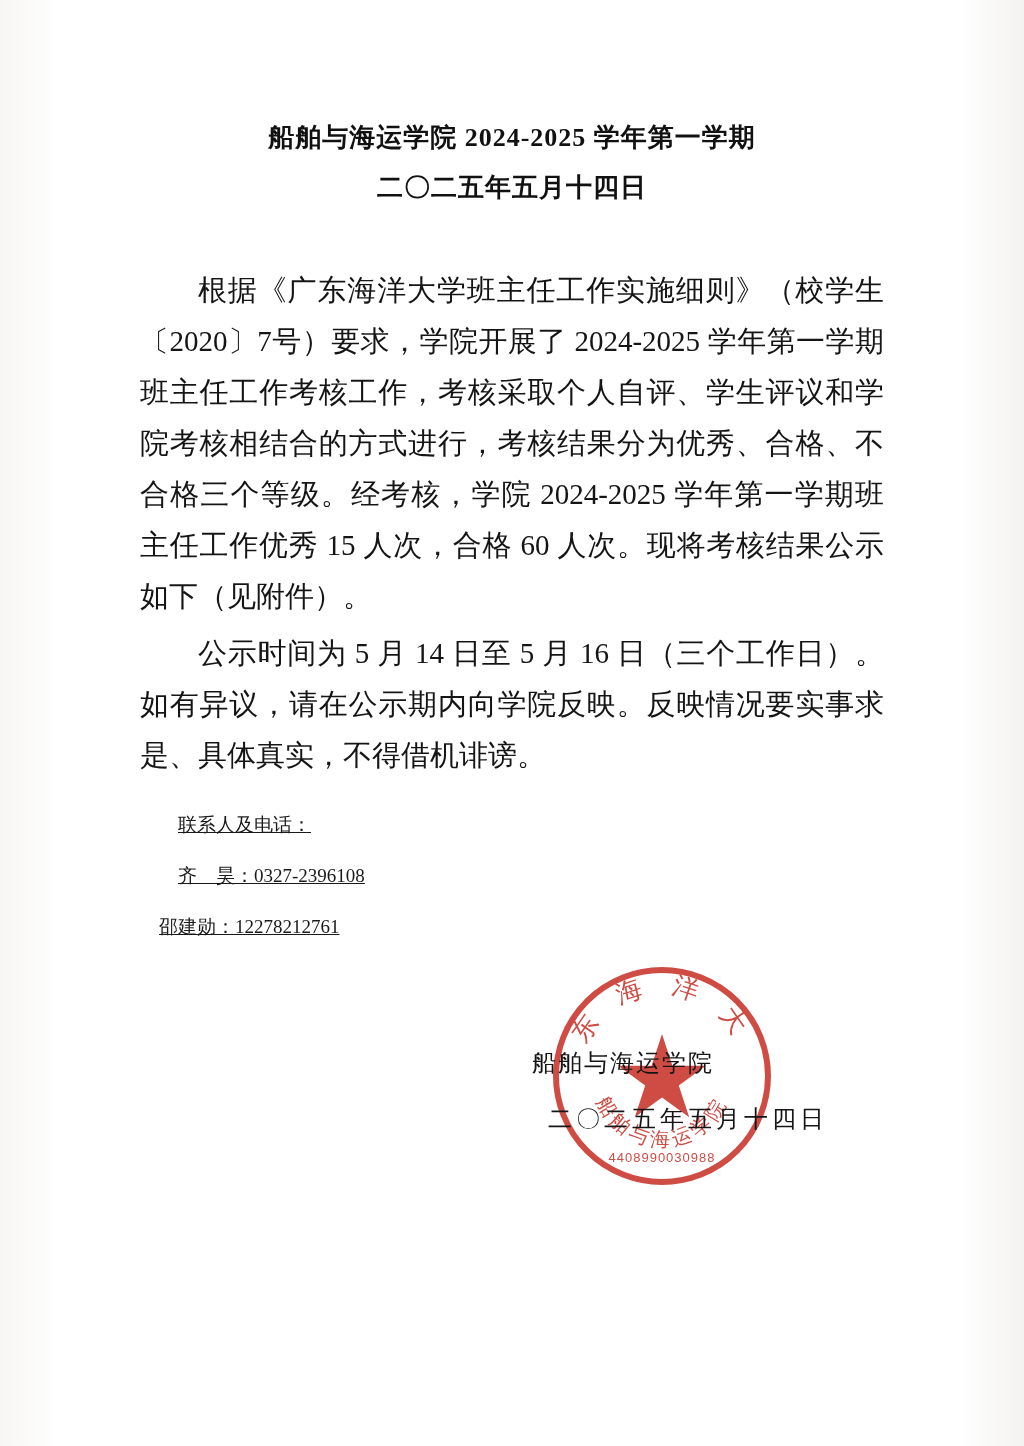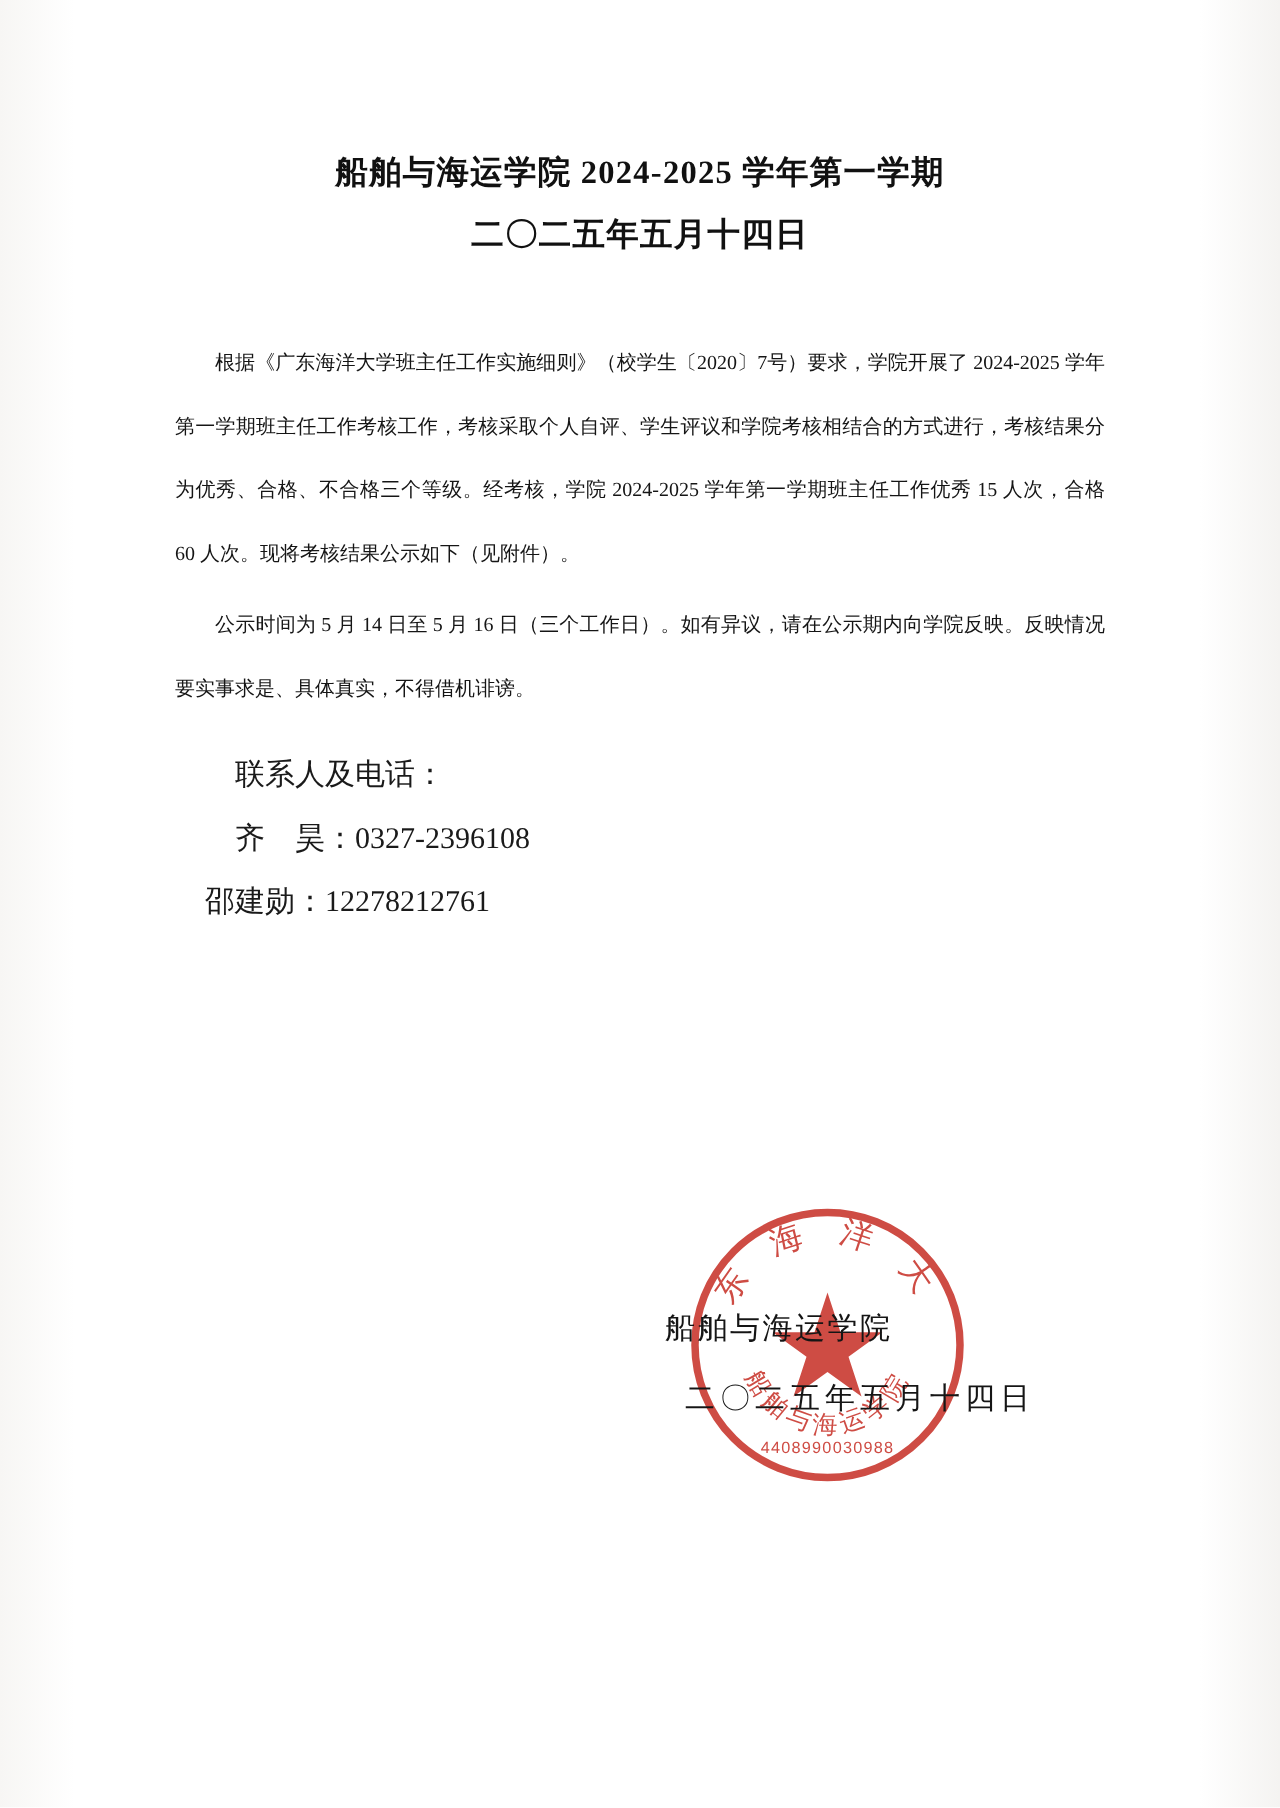--- a/index.html
+++ b/index.html
@@ -38,36 +38,37 @@
     font-size: 26px;
     letter-spacing: 1px;
     line-height: 1.55;
     color: #111;
   }
   .title-line1 { margin-top: 118px; }
   .title-line2 { margin-top: 10px; }
 
   .body-block {
     margin-top: 56px;
-    font-size: 16px;
+    font-size: 29px;
     line-height: 51px;
     text-align: justify;
     text-justify: inter-ideograph;
     color: #151515;
   }
   .para {
     text-indent: 2em;
     margin: 0 0 0 0;
   }
   .para + .para { margin-top: 6px; }
 
   .contact-block {
     margin-top: 18px;
-    font-size: 24px;
+    font-size: 19px;
     line-height: 51px;
+    text-decoration: underline;
   }
   .contact-head { text-indent: 2em; }
   .contact-line { text-indent: 2em; }
   .contact-line.noindent { text-indent: 1em; }
 
   .sign-block {
     position: absolute;
     left: 470px;
     top: 1035px;
     width: 420px;

